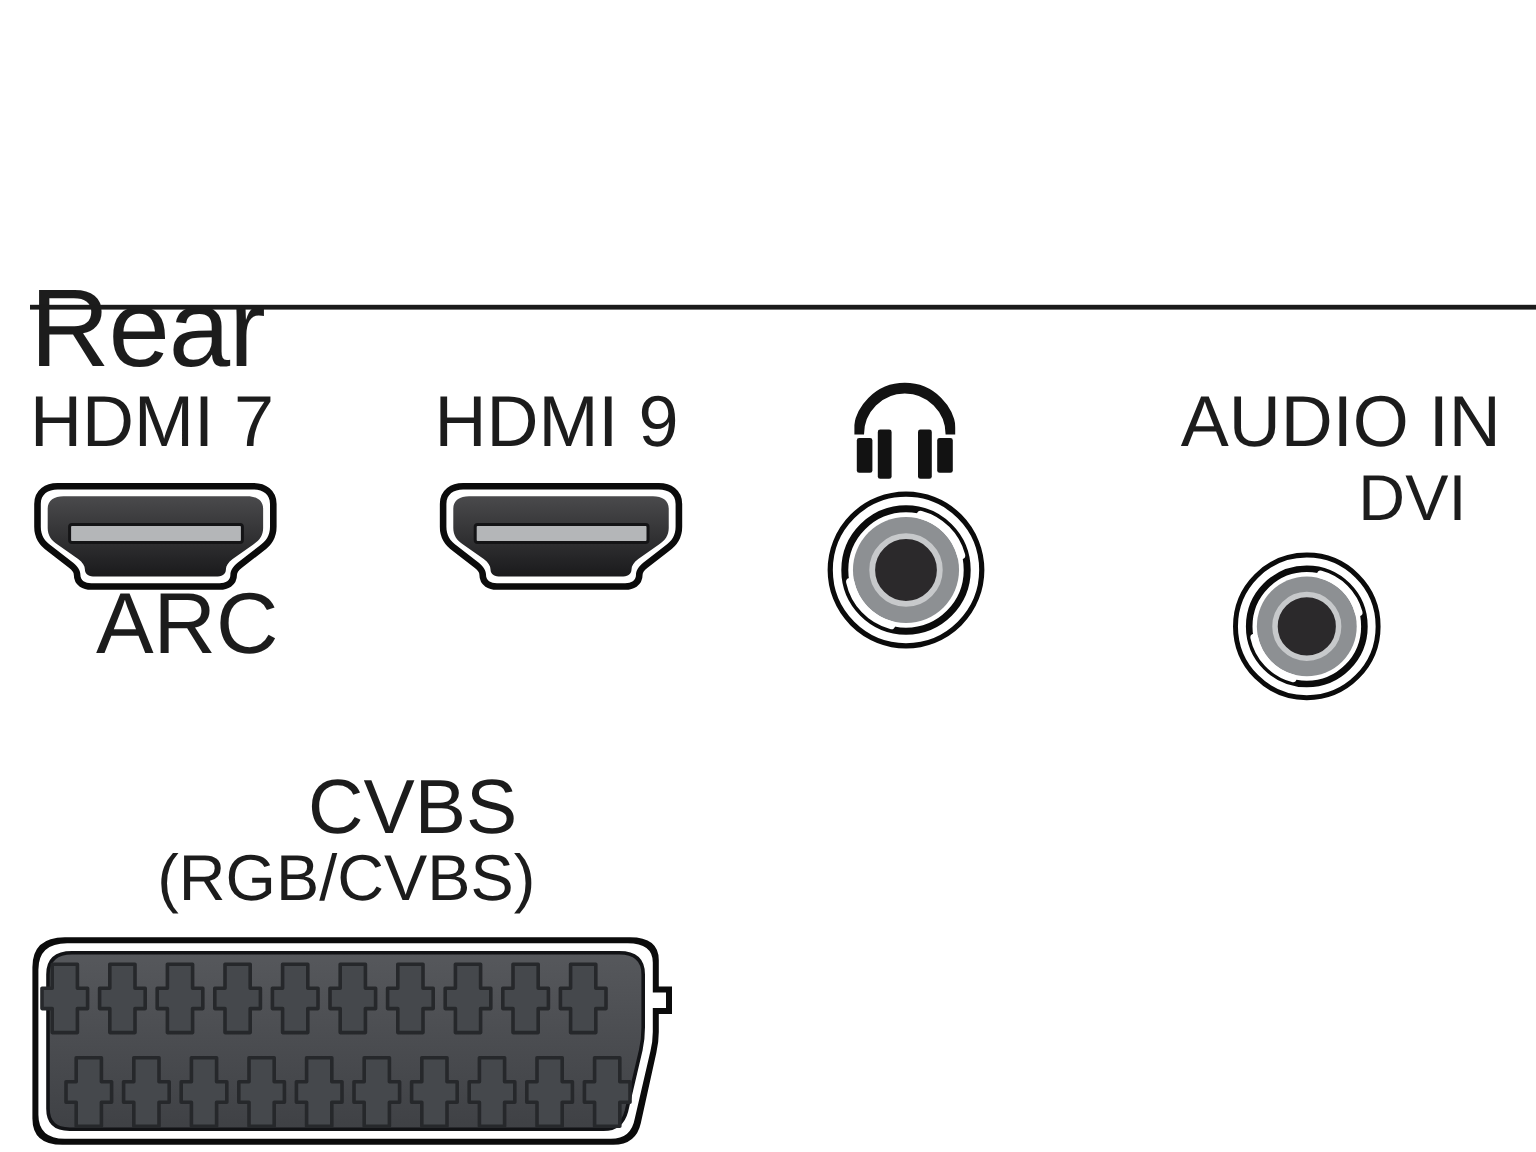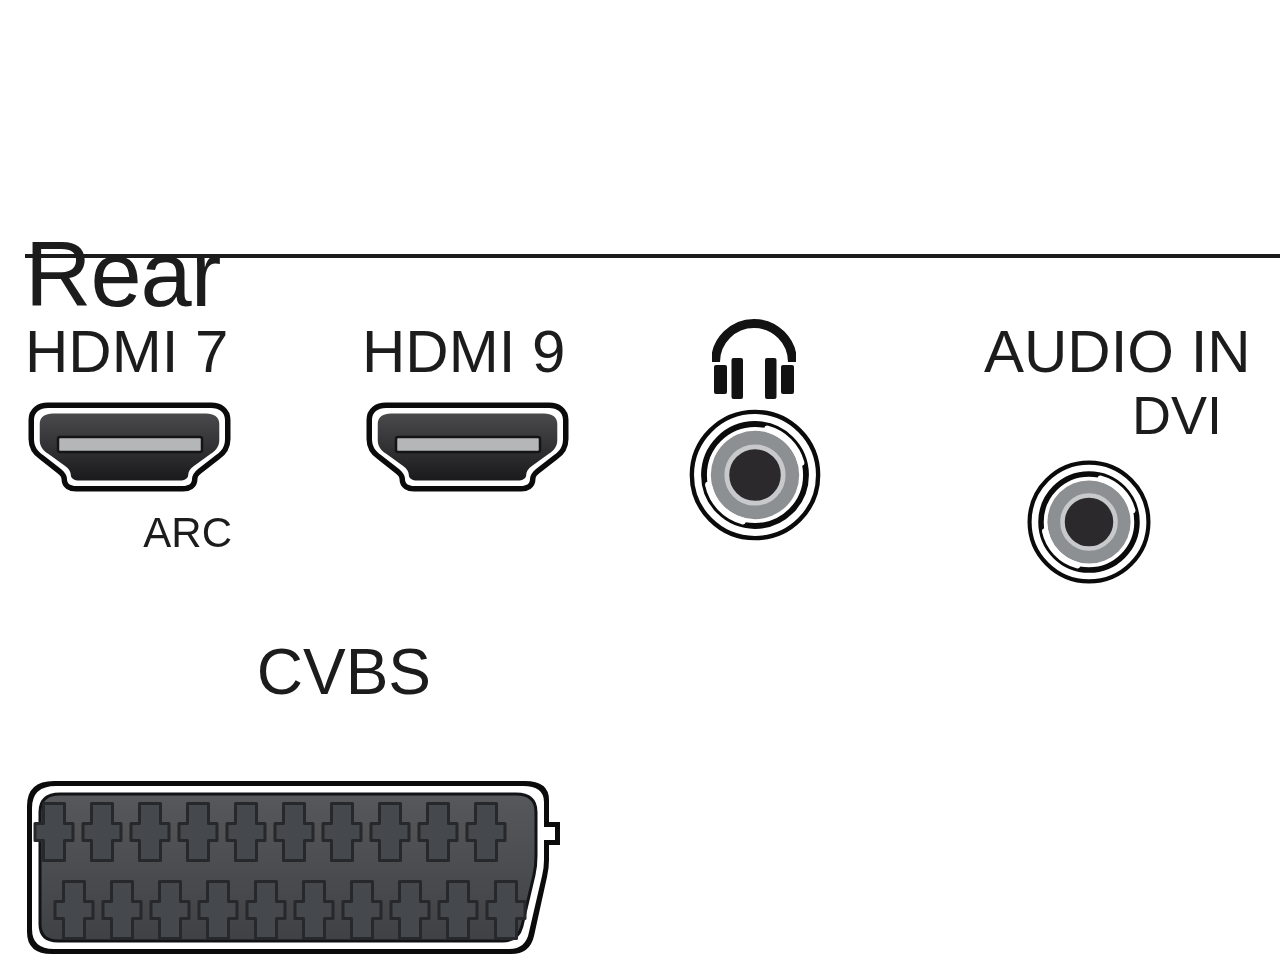--- a/index.html
+++ b/index.html
@@ -10,21 +10,21 @@
     font-family:"Liberation Sans",sans-serif;
   }
   .abs{position:absolute;}
   .page-title{left:25px;top:166px;font-size:92px;font-weight:300;line-height:1;letter-spacing:-1px;}
   .rule{left:25px;top:254px;width:1255px;height:4px;background:#1b1b1b;}
   .port-label{font-size:60px;font-weight:400;line-height:1;white-space:nowrap;}
   .centered{text-align:right;}
   .lbl-hdmi1{left:25px;top:322px;}
   .lbl-hdmi2{left:362px;top:322px;}
   .lbl-audio{left:984px;top:322px;width:278px;}
-  .lbl-arc{left:28px;top:512px;width:204px;font-size:42px;line-height:1;}
+  .lbl-arc{left:28px;top:484px;width:204px;font-size:72px;line-height:1;}
   .lbl-dvi{left:944px;top:388px;width:278px;font-size:54px;line-height:1;}
   .lbl-scart{left:131px;top:640px;width:300px;font-size:64px;line-height:1;}
   .lbl-rgb{left:131px;top:705px;width:300px;font-size:54px;line-height:1;}
   .svg-hdmi1{left:28px;top:399px;}
   .svg-hdmi2{left:366px;top:399px;}
   .svg-hp-icon{left:712px;top:318px;}
   .svg-hp-jack{left:687px;top:407px;}
   .svg-audio-jack{left:1025px;top:458px;}
   .svg-scart{left:22px;top:774px;}
 
@@ -105,20 +105,21 @@
     <use href="#sym-jack"></use>
   </svg>
 
   <div class="abs port-label lbl-audio">AUDIO IN</div>
   <div class="abs port-label centered lbl-dvi">DVI</div>
   <svg class="abs svg-audio-jack" width="128" height="128">
     <use href="#sym-jack"></use>
   </svg>
 
   <div class="abs port-label centered lbl-scart">CVBS</div>
+  <div class="abs port-label centered lbl-rgb">(RGB/CVBS)</div>
   <svg class="abs svg-scart" width="548" height="184" viewBox="0 0 548 184">
     <path class="scart-outer" d="M32,7 H503 Q527,7 527,26 V48 H538 V71 H527 V86 Q527,94 525,103 L512,162 Q508,180 489,180 H30 Q5,180 5,158 V32 Q5,7 32,7 Z"></path>
     <path class="scart-white" d="M34,12 H501 Q522,12 522,28 V53 H533 V66 H522 V86 Q522,94 520,102 L507,158 Q504,175 487,175 H32 Q10,175 10,155 V34 Q10,12 34,12 Z"></path>
     <path class="scart-body" d="M38,20 H494 Q514,20 514,38 V82 Q514,92 512,101 L500,152 Q496,167 481,167 H36 Q18,167 18,150 V38 Q18,20 38,20 Z"></path>
     <g id="scart-pins">
         <path d="M-10.5,-28.5 H10.5 V-8.5 H19 V8.5 H10.5 V28.5 H-10.5 V8.5 H-19 V-8.5 H-10.5 Z" transform="translate(32,58)" class="scart-pin"></path>
         <path d="M-10.5,-28.5 H10.5 V-8.5 H19 V8.5 H10.5 V28.5 H-10.5 V8.5 H-19 V-8.5 H-10.5 Z" transform="translate(80,58)" class="scart-pin"></path>
         <path d="M-10.5,-28.5 H10.5 V-8.5 H19 V8.5 H10.5 V28.5 H-10.5 V8.5 H-19 V-8.5 H-10.5 Z" transform="translate(128,58)" class="scart-pin"></path>
         <path d="M-10.5,-28.5 H10.5 V-8.5 H19 V8.5 H10.5 V28.5 H-10.5 V8.5 H-19 V-8.5 H-10.5 Z" transform="translate(176,58)" class="scart-pin"></path>
         <path d="M-10.5,-28.5 H10.5 V-8.5 H19 V8.5 H10.5 V28.5 H-10.5 V8.5 H-19 V-8.5 H-10.5 Z" transform="translate(224,58)" class="scart-pin"></path>

